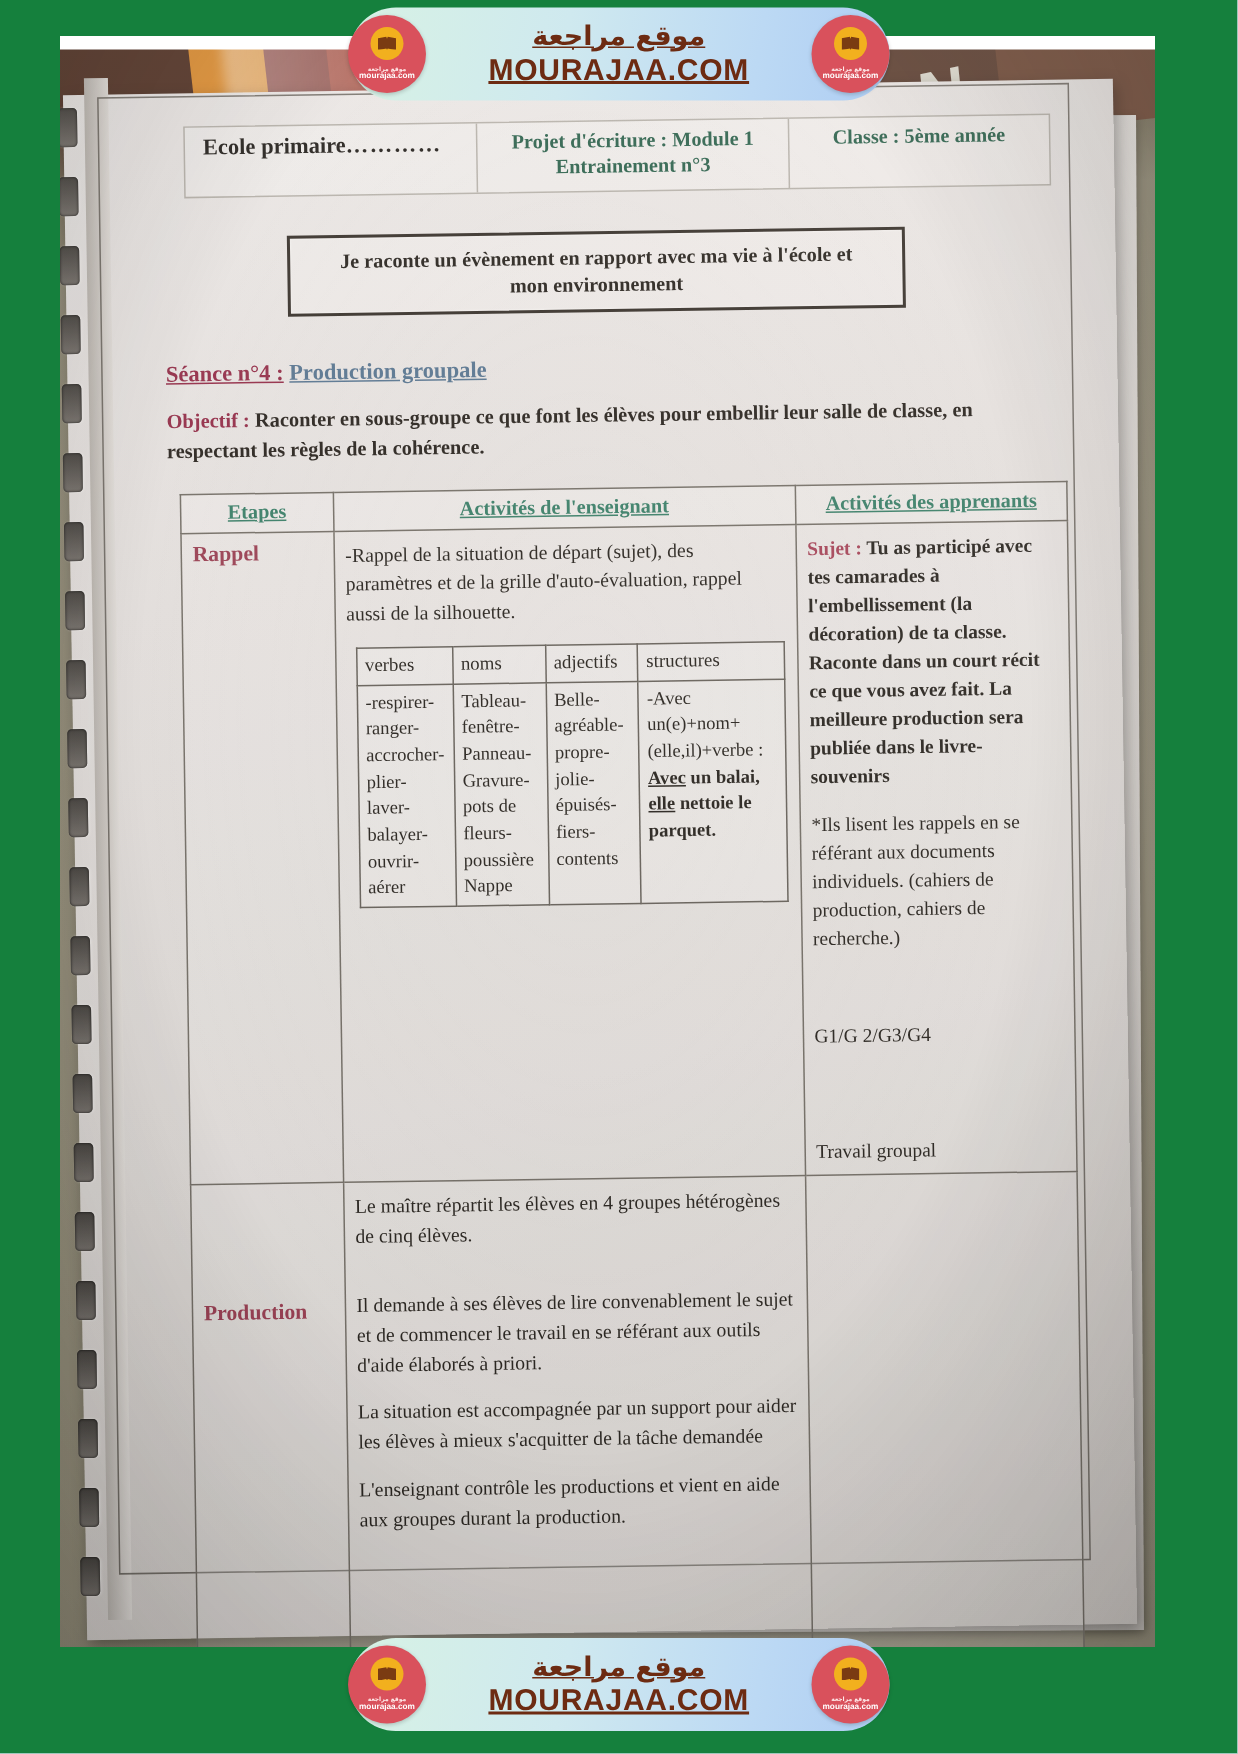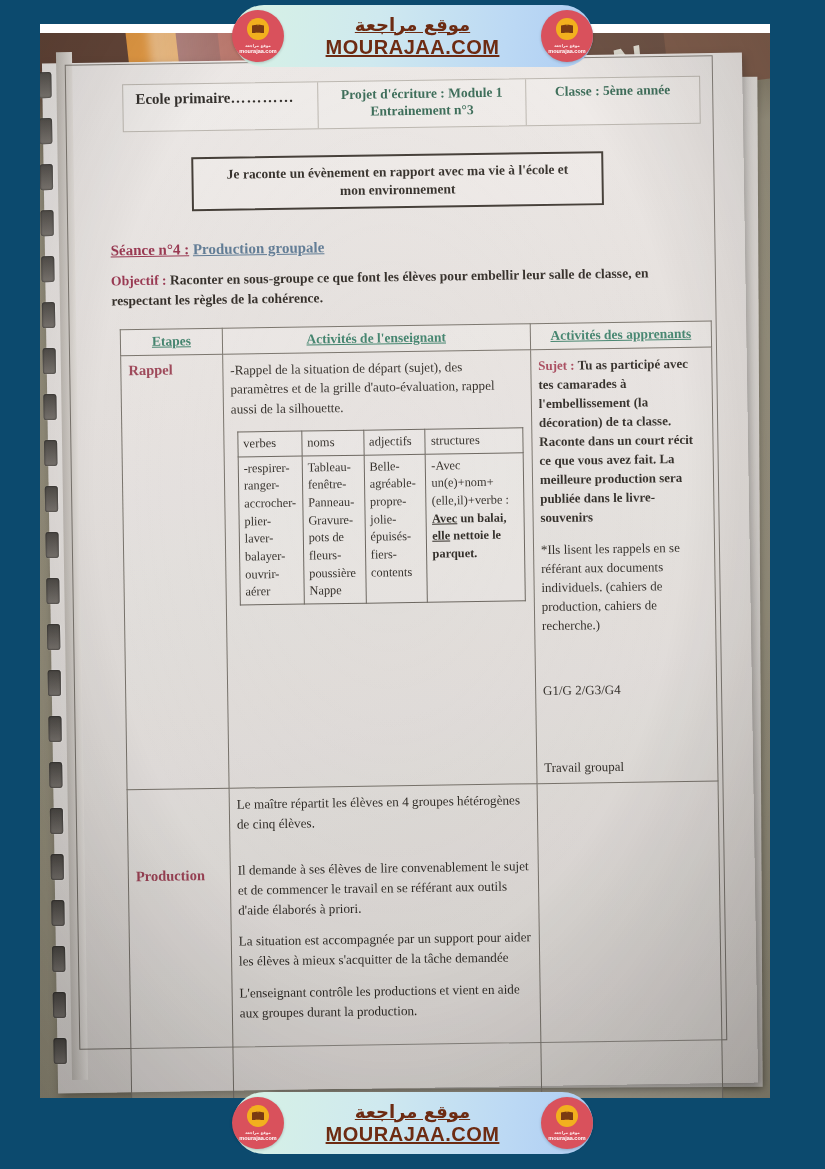--- a/index.html
+++ b/index.html
@@ -9,21 +9,21 @@
     width: 825px; height: 1169px;
     background: #cde6ef;
     font-family: "Liberation Serif", serif;
     overflow: hidden;
   }
 
   #stage {
     position: relative;
     width: 825px;
     height: 1169px;
-    background: #0c4a6e;
+    background: #15803d;
   }
 
   
   .photo {
     position: absolute;
     left: 40px; top: 24px;
     width: 730px; height: 1074px;
     overflow: hidden;
     background: #9a9483;
   }

